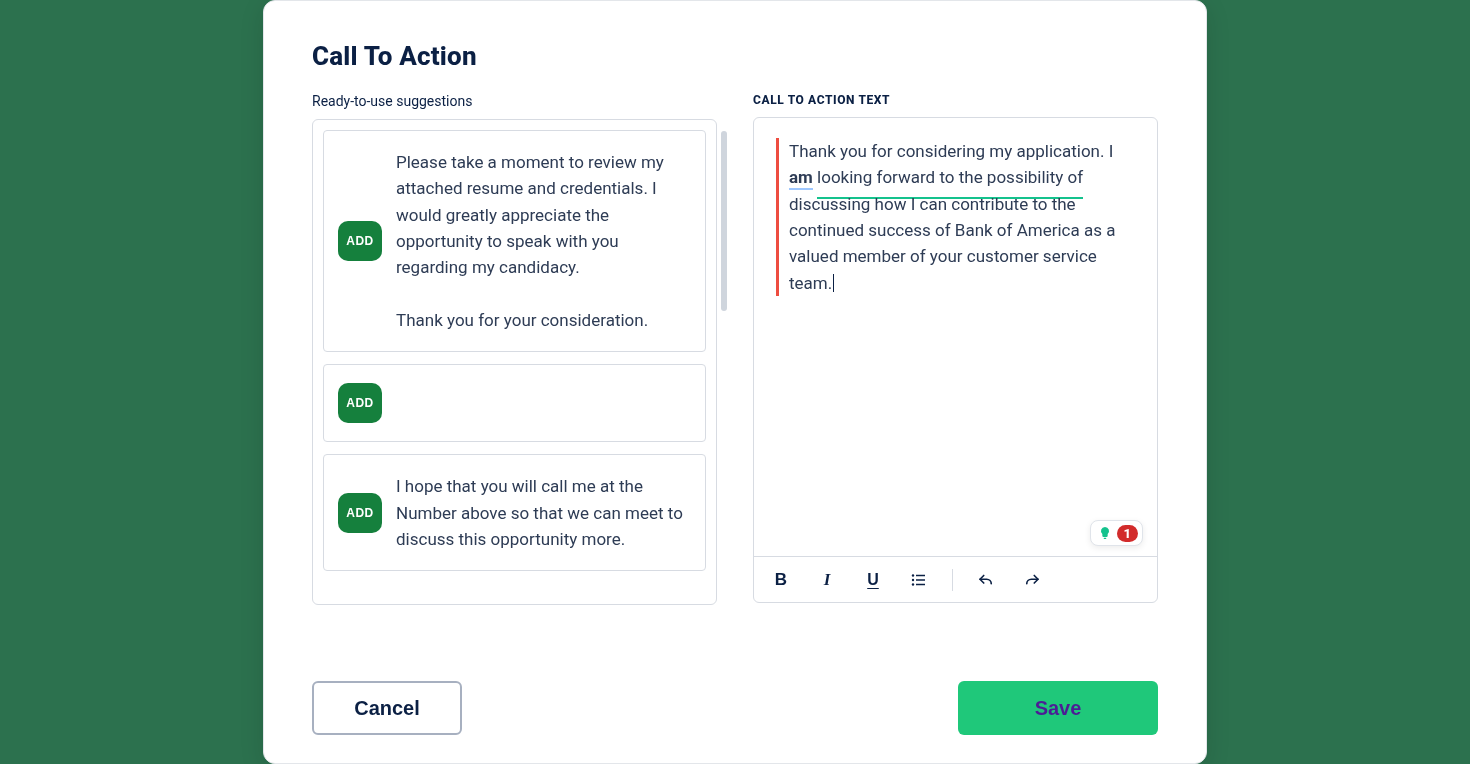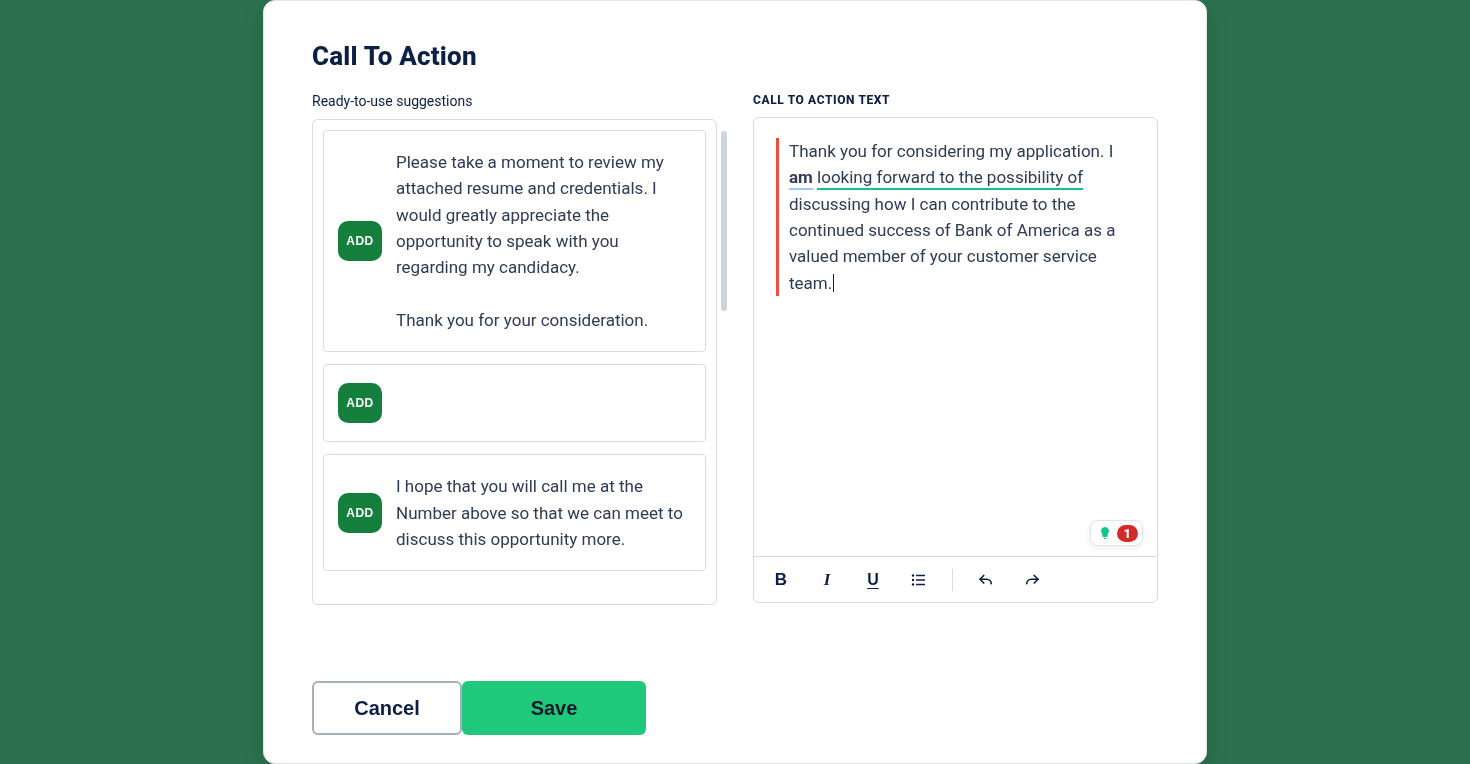--- a/index.html
+++ b/index.html
@@ -111,21 +111,21 @@
     overflow: auto;
   }
   .para {
     border-left: 3px solid #ee4d40;
     padding-left: 10px;
     color: #2e3c55;
     font-size: 17px;
     line-height: 1.55;
   }
   .u1 { border-bottom: 2px solid #9ec7ff; padding-bottom: 1px; font-weight: bold; }
-  .u2 { border-bottom: 2px solid #14c28d; padding-bottom: 1px; }
+  .u2 { border-bottom: 2px solid #14c28d; padding-bottom: 10px; }
   .caret { display:inline-block; width:1px; height:18px; background:#0b2044; vertical-align:-3px; margin-left:1px; }
   .toolbar {
     border-top: 1px solid #d7dbe2;
     height: 46px;
     display: flex;
     align-items: center;
     padding: 0 14px;
     gap: 20px;
   }
   .tb-btn {
@@ -150,27 +150,27 @@
   }
   .lamp {
     width: 20px; height: 20px; display:inline-flex; align-items:center; justify-content:center;
   }
   .errpill {
     background: #d22b2b; color:#fff; font-weight:800; font-size:13px;
     border-radius: 10px; padding: 1px 7px; min-width: 20px; text-align:center;
   }
   .footer {
     margin-top: 30px;
-    display: flex; justify-content: flex-start; align-items: center;
+    display: flex; justify-content: space-between; align-items: center;
   }
   .btn {
     height: 54px; padding: 0 32px; font-size: 20px; font-weight: 800;
     border-radius: 6px; cursor: pointer;
   }
-  .btn-primary { background:#1fc87a; color:#0f172a; border:none; width: 184px; }
+  .btn-primary { background:#1fc87a; color:#4c1d95; border:none; width: 200px; }
   .btn-secondary { background:#fff; color:#0b2044; border:2px solid #a7b0c0; width: 150px; }
 </style>
 </head>
 <body>
 
 <div class="modal">
   <h1>Call To Action</h1>
 
   <div class="cols">
 

